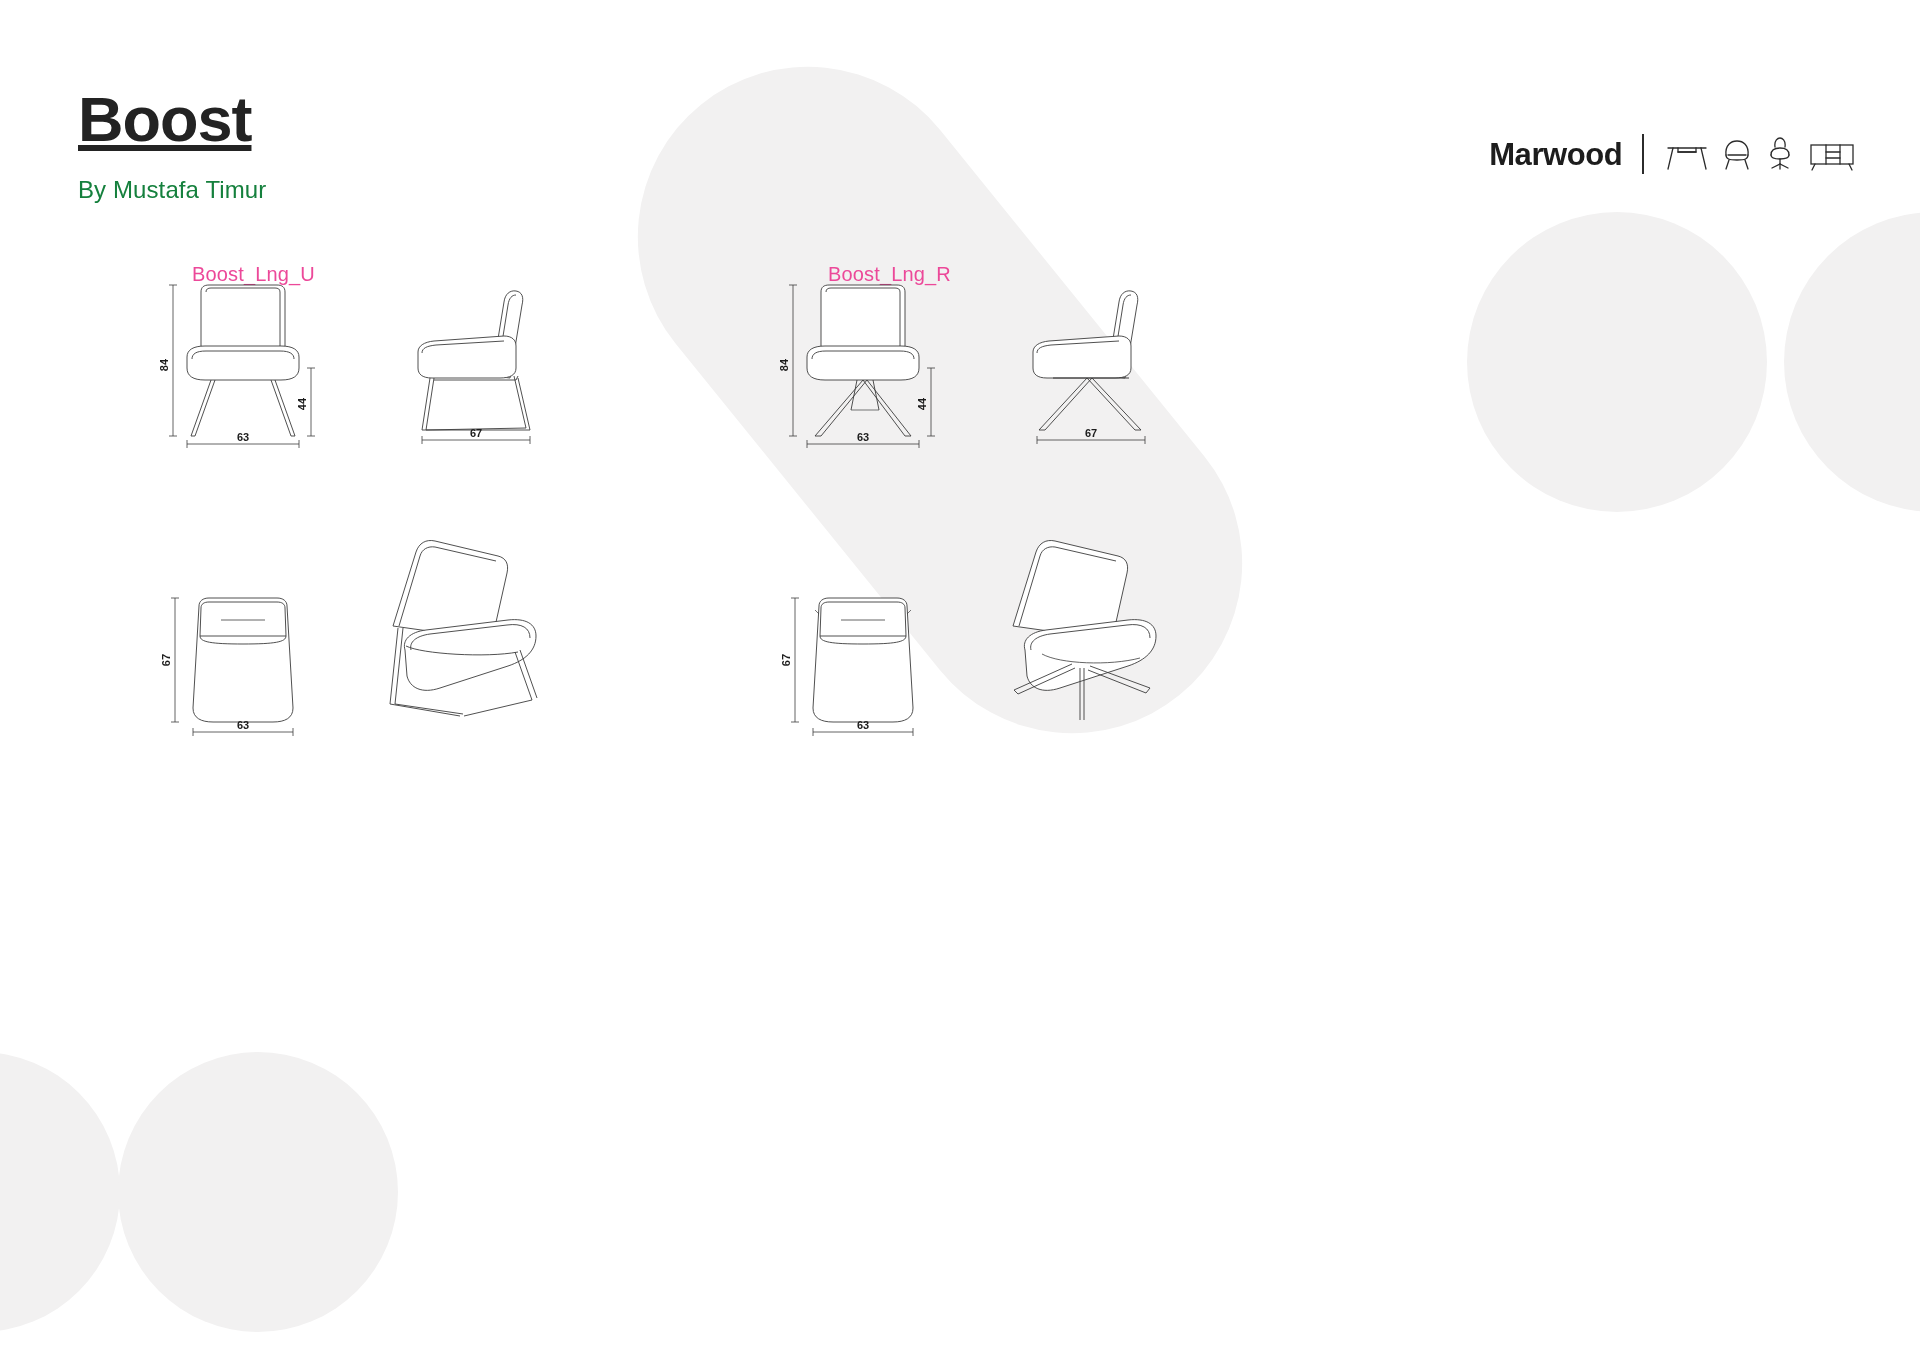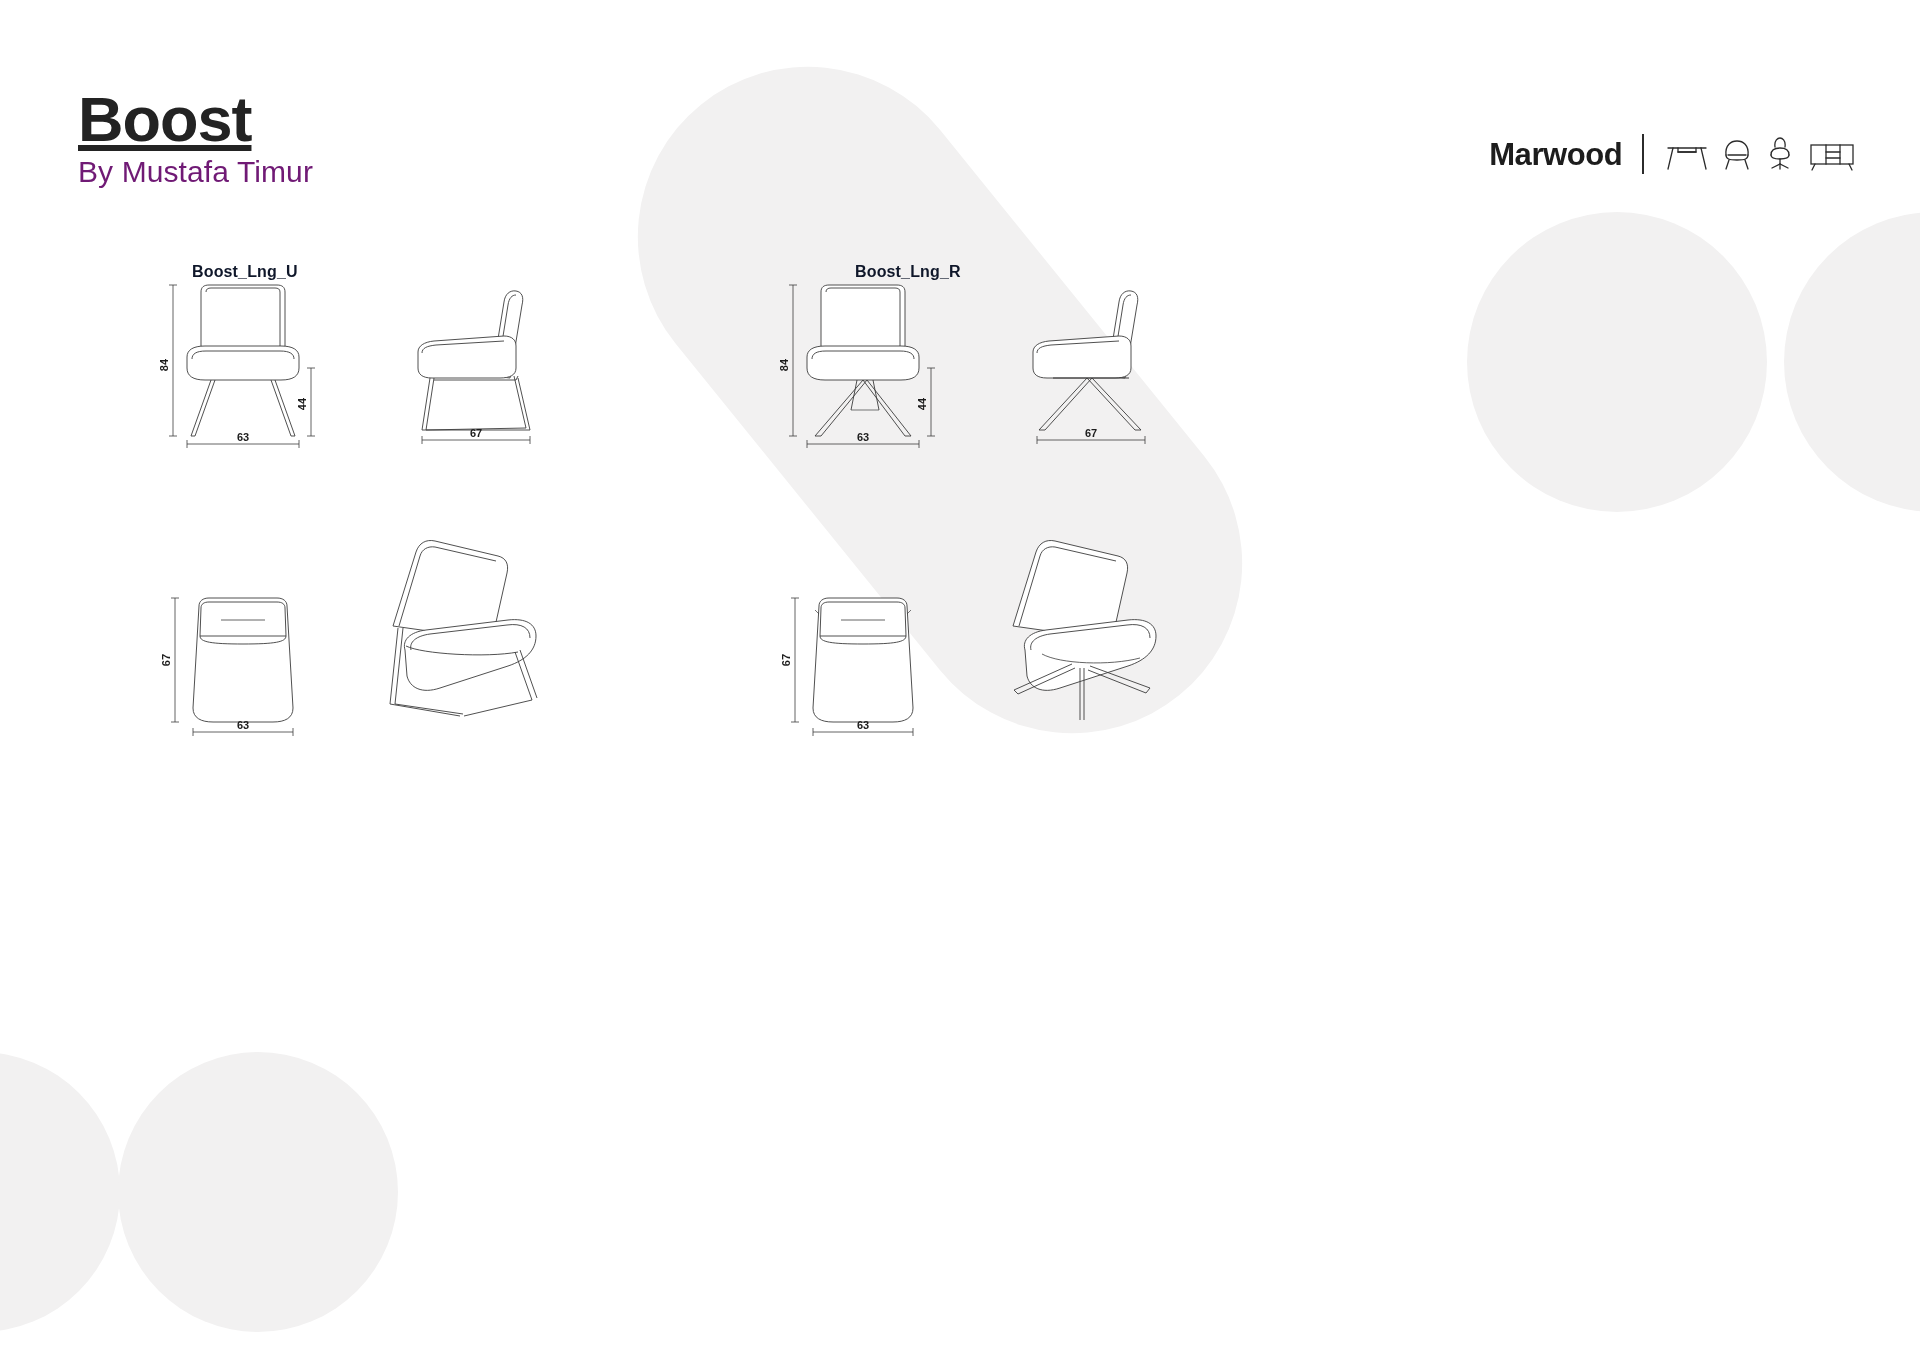--- a/index.html
+++ b/index.html
@@ -33,25 +33,25 @@
   .header { position: absolute; left: 78px; top: 86px; }
   .title {
     font-size: 63px;
     font-weight: 700;
     letter-spacing: -1px;
     color: #232323;
     line-height: 1.05;
     text-decoration: underline;
   }
   .subtitle {
-    font-size: 30px;
+    font-size: 24px;
     font-weight: 400;
-    color: #701a75;
+    color: #15803d;
     letter-spacing: 0.1px;
-    margin-top: 3px;
+    margin-top: 24px;
   }
 
   .brand {
     position: absolute;
     right: 64px; top: 134px;
     display: flex; align-items: center; gap: 0;
   }
   .brand-name {
     font-size: 31px;
     font-weight: 700;
@@ -64,23 +64,23 @@
     background: #2b2b2b;
     margin: 0 22px 0 20px;
   }
   .brand-icons { display: flex; align-items: flex-end; gap: 14px; }
   .brand-icons svg { display: block; }
 
   
   .group { position: absolute; }
   .group-label {
     position: absolute;
-    font-size: 16px;
-    font-weight: 700;
-    color: #0f172a;
+    font-size: 20px;
+    font-weight: 400;
+    color: #ec4899;
     letter-spacing: 0.15px;
     white-space: nowrap;
   }
   .view { position: absolute; font-weight: bold; }
   .view svg { display: block; overflow: visible; }
 
   .dim-text {
     font-size: 11px;
     font-family: "Liberation Sans", sans-serif;
     fill: #1c1c1c;
@@ -260,21 +260,21 @@
         <path d="M135 124 L152 172"></path>
         <path d="M140 122 L157 170"></path>
         <path d="M152 172 L84 188"></path>
         <path d="M26 118 C42 126 106 130 138 124"></path>
       </svg>
     </div>
   </div>
 
   <div class="group" style="left:0; top:0;">
 
-    <div class="group-label" style="left:855px; top:263px;">Boost_Lng_R</div>
+    <div class="group-label" style="left:828px; top:263px;">Boost_Lng_R</div>
 
     <div class="view" style="left:785px; top:280px;">
       <svg width="160" height="170" viewBox="0 0 160 170" fill="none" stroke="#3c3c3c" stroke-width="0.9">
 
         <path d="M36 12 C36 7 39 5 44 5 L112 5 C117 5 120 7 120 12 L120 70 L36 70 Z" fill="#fff"></path>
         <path d="M41 12 C41 9 43 8 46 8 L110 8 C113 8 115 9 115 12 L115 68"></path>
 
         <path d="M22 77 C22 70 28 66 40 66 L116 66 C128 66 134 70 134 77 L134 88 C134 96 128 100 116 100 L40 100 C28 100 22 96 22 88 Z" fill="#fff"></path>
         <path d="M27 79 C27 74 31 71 41 71 L115 71 C125 71 129 74 129 79"></path>
 

